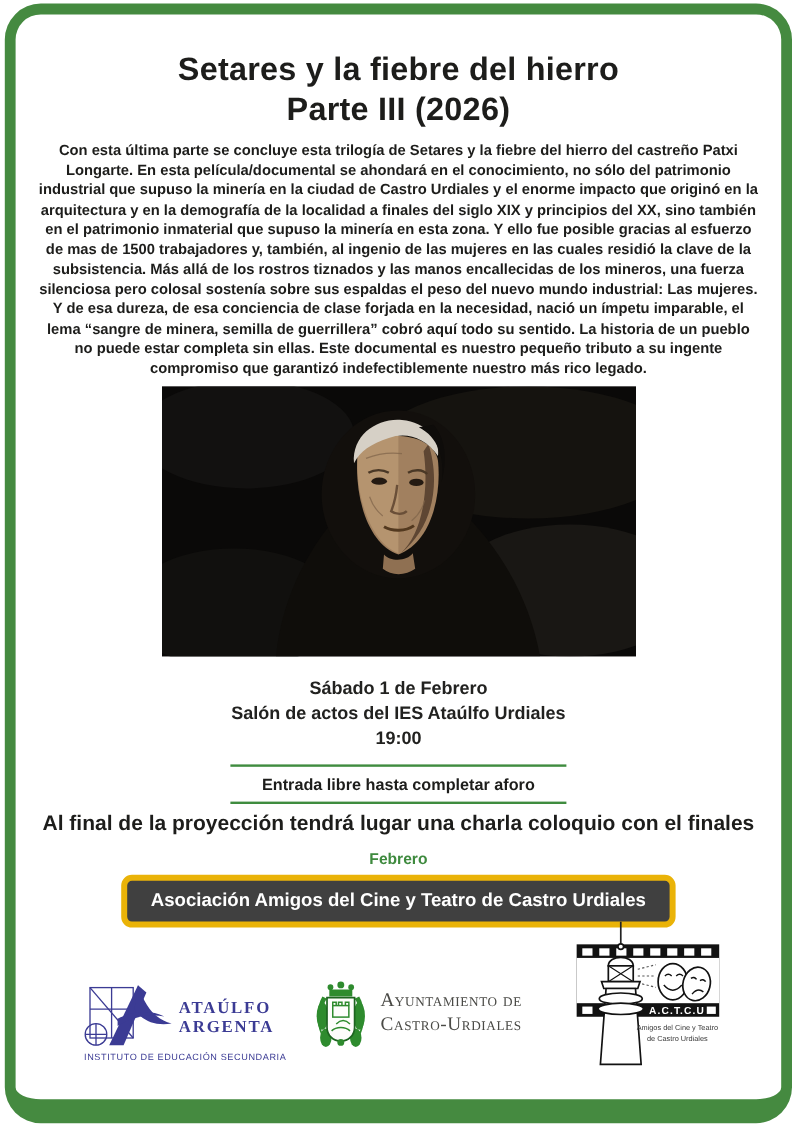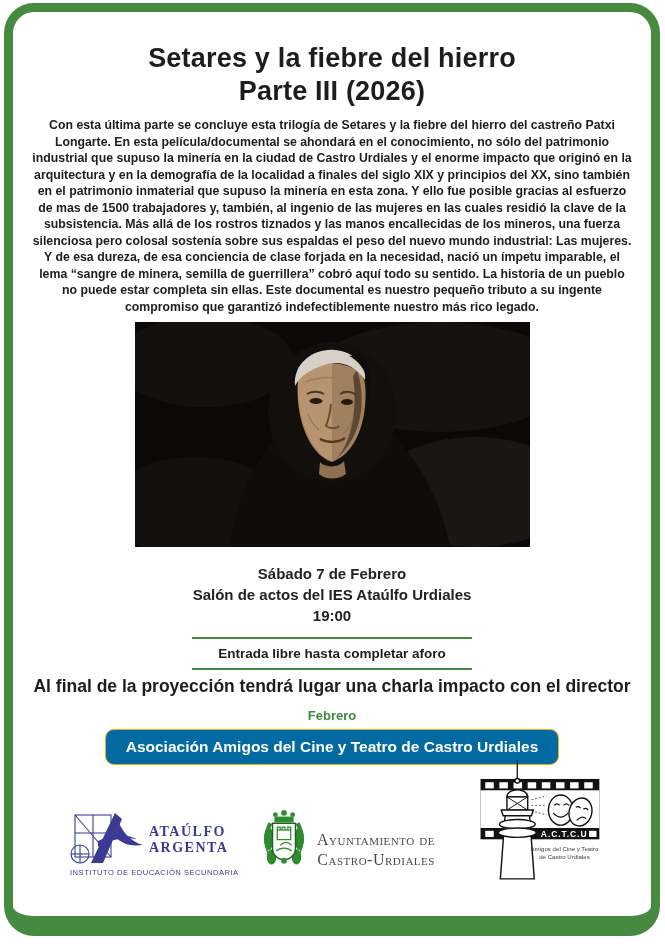--- a/index.html
+++ b/index.html
@@ -80,48 +80,48 @@
   .organiza {
     margin-top: 11px;
     font-size: 13px;
     font-weight: bold;
     color: #3E8A3E;
   }
   .org-button {
     display: inline-block;
     margin-top: 6px;
     padding: 8px 20px;
-    background: #0369a1;
-    border: 1px solid #eab308;
+    background: #404040;
+    border: 5px solid #eab308;
     border-radius: 9px;
     color: #ffffff;
     font-size: 15.5px;
     font-weight: bold;
     font-family: "Liberation Sans", sans-serif;
     cursor: pointer;
   }
   .logos {
     position: relative;
     height: 120px;
     margin-top: 2px;
     text-align: left;
     padding-left: 44px;
   }
   .logo-ies { position: absolute; left: 52px; top: 42px; }
   .logo-ayto { position: absolute; left: 248px; top: 40px; display: flex; align-items: flex-start; }
   .ayto-text {
     margin-left: 10px;
-    margin-top: 23px;
+    margin-top: 9px;
     font-family: "Liberation Serif", serif;
     font-variant: small-caps;
     font-size: 16px;
     line-height: 20px;
     color: #4A4A46;
     letter-spacing: 0.5px;
-    text-align: right;
+    text-align: center;
   }
   .logo-actcu { position: absolute; right: 46px; top: -9px; text-decoration: underline; }
 </style>
 </head>
 <body>
 
 <div class="poster">
   <div class="frame">
     <div class="content">
 
@@ -151,30 +151,30 @@
           <ellipse cx="181" cy="79" rx="6.5" ry="3" fill="#241A12"></ellipse>
           <ellipse cx="212" cy="80" rx="6" ry="3" fill="#241A12"></ellipse>
           <path d="M196,82 C195,92 193,99 191,104 C195,107 201,107 204,104" stroke="#6A4F38" stroke-width="2" fill="none"></path>
           <path d="M185,117 C192,121 203,121 210,116" stroke="#53391F" stroke-width="2.5" fill="none"></path>
           <path d="M170,60 C180,56 192,55 200,56 M173,92 C175,98 179,104 184,108 M219,95 C217,102 213,108 208,112" stroke="#7D6248" stroke-width="1" fill="none" opacity="0.7"></path>
           <path d="M185,140 C190,146 204,146 209,139 L211,152 C203,158 191,158 184,152 Z" fill="#8F7052"></path>
         </svg>
       </div>
 
       <div class="event-block">
-        <div>Sábado 7 de Febrero</div>
+        <div>Sábado 1 de Febrero</div>
         <div>Salón de actos del IES Ataúlfo Urdiales</div>
         <div>19:00</div>
       </div>
 
       <div>
         <div class="admission-box">Entrada libre hasta completar aforo</div>
       </div>
 
-      <div class="coloquio">Al final de la proyección tendrá lugar una charla impacto con el director</div>
+      <div class="coloquio">Al final de la proyección tendrá lugar una charla coloquio con el finales</div>
 
       <div class="organiza">Febrero</div>
 
       <div>
         <span class="org-button">Asociación Amigos del Cine y Teatro de Castro Urdiales</span>
       </div>
 
       <div class="logos">
 
         <div class="logo-ies">

